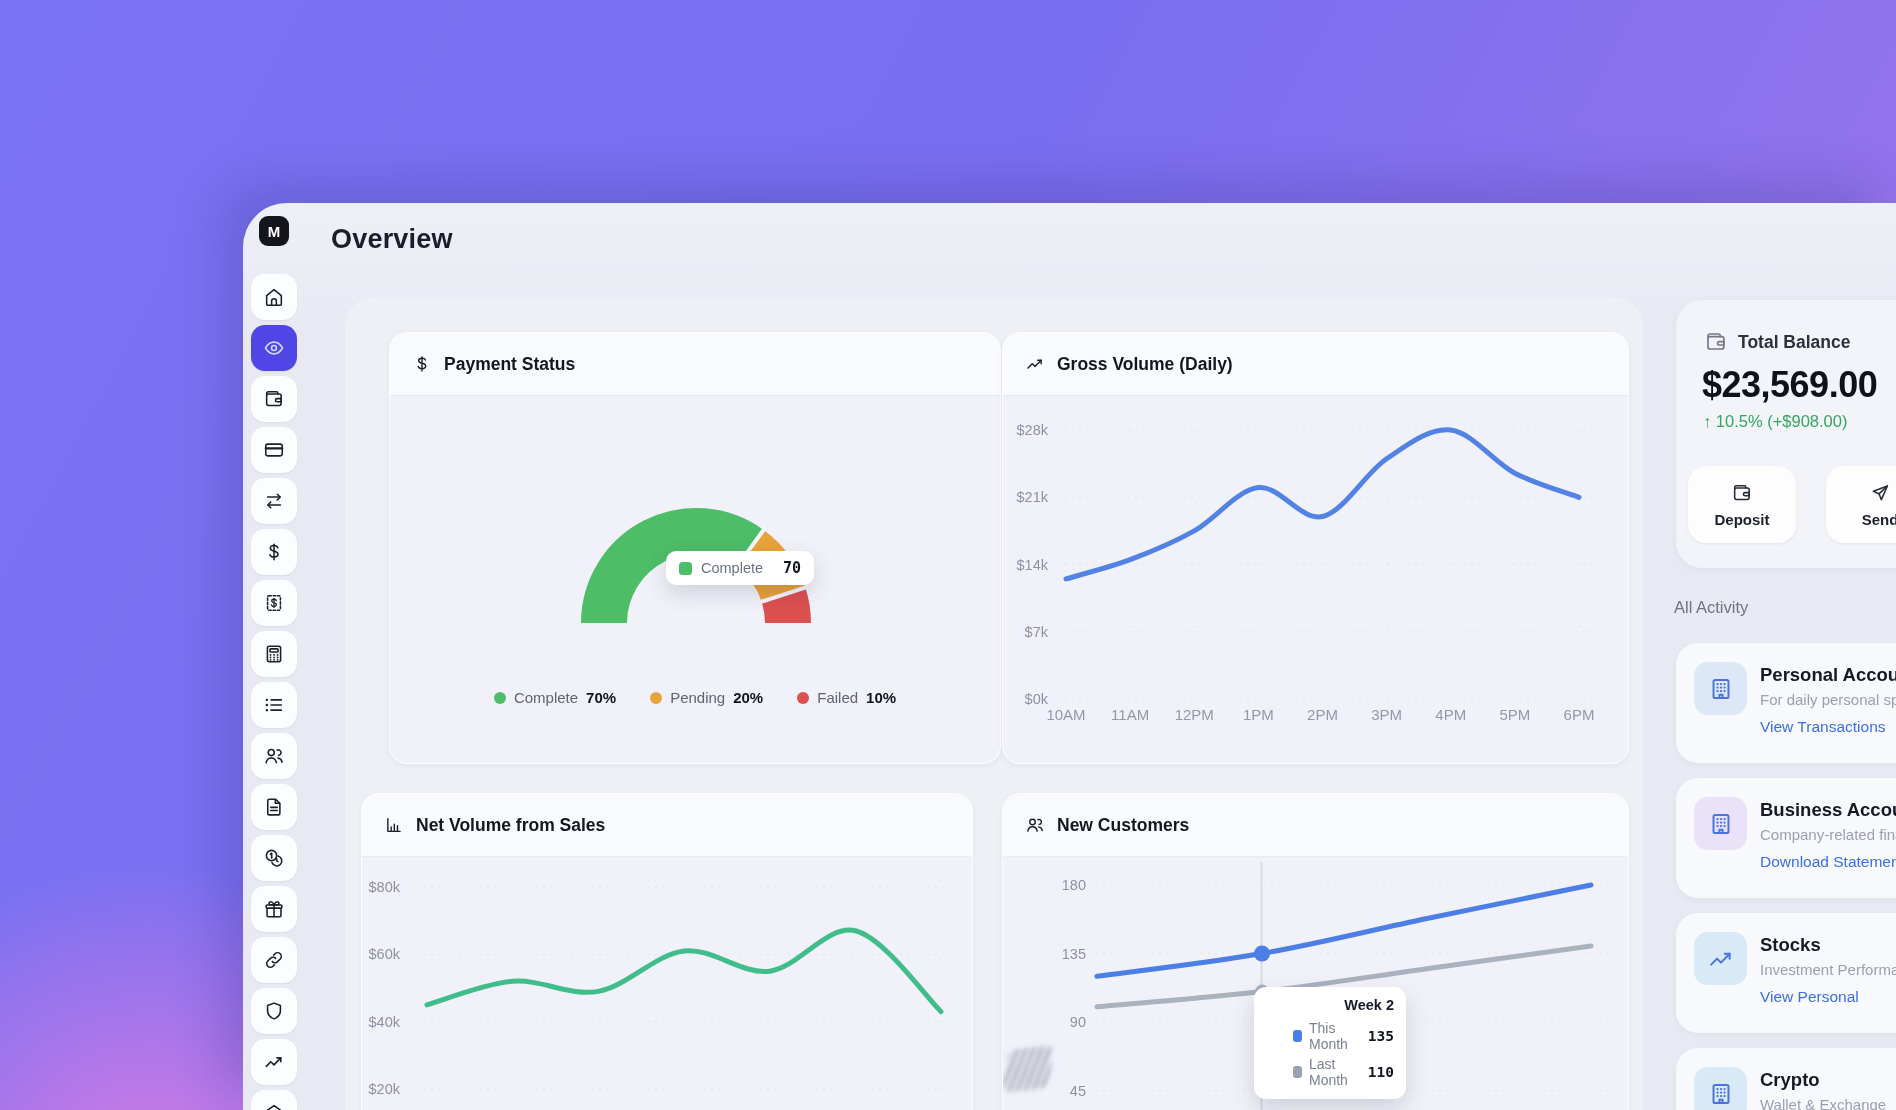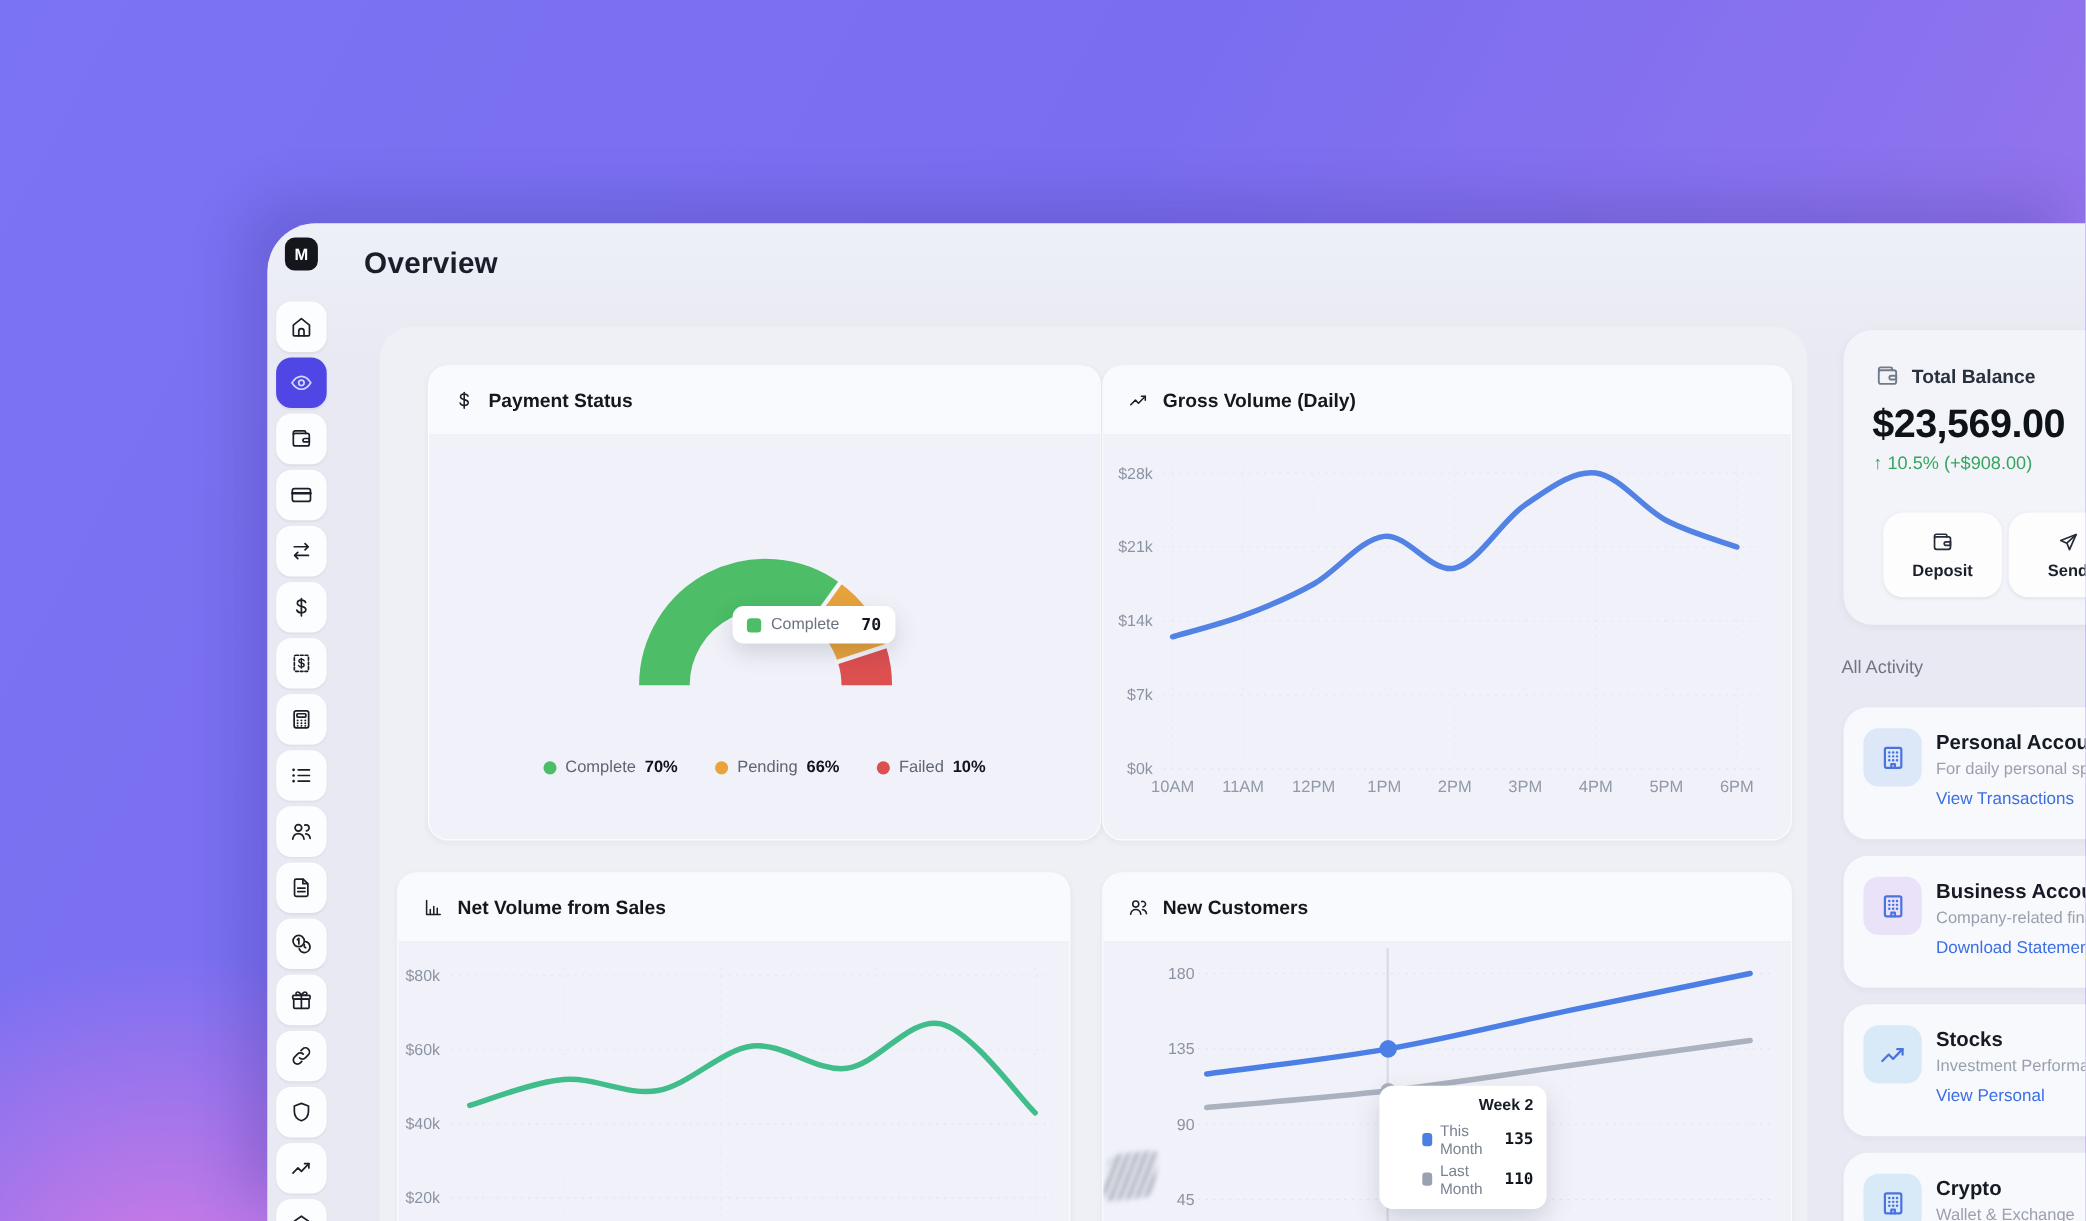--- a/index.html
+++ b/index.html
@@ -275,21 +275,21 @@
       </div>
       <div class="legend" id="gauge-legend">
           <div class="lg-item">
             <span class="lg-dot" style="background:#4dbd67"></span>
             <span class="lg-label">Complete</span>
             <span class="lg-value">70%</span>
           </div>
           <div class="lg-item">
             <span class="lg-dot" style="background:#e8a33d"></span>
             <span class="lg-label">Pending</span>
-            <span class="lg-value">66%</span>
+            <span class="lg-value">20%</span>
           </div>
           <div class="lg-item">
             <span class="lg-dot" style="background:#dd5050"></span>
             <span class="lg-label">Failed</span>
             <span class="lg-value">10%</span>
           </div>
         </div>
     </section>
 
     <section class="card" style="left:657px;top:35px;width:625px;height:430px;">
@@ -423,21 +423,21 @@
             <svg viewBox="0 0 24 24" width="24" height="24" fill="none" stroke="currentColor" stroke-width="1.7" stroke-linecap="round" stroke-linejoin="round">
               <rect x="4" y="6.6" width="15.8" height="12.4" rx="2"></rect>
               <path d="M16.2 6.6V5.4A1.4 1.4 0 0 0 14.8 4H6a2 2 0 0 0-2 2v1.2"></path>
               <path d="M15.3 11.6h4.5v3.4h-4.5a1.7 1.7 0 0 1 0-3.4z"></path>
             </svg>
           </span>
         <span class="tb-label">Total Balance</span>
       </div>
       <div class="tb-amount">$23,569.00</div>
       <div class="tb-change" id="tb-change" style="color: rgb(53, 165, 95);">↑ 10.5% (+$908.00)</div>
-      <div class="tb-btn" style="left:36px;">
+      <div class="tb-btn" style="left:12px;">
         <span style="display:flex;">
             <svg viewBox="0 0 24 24" width="22" height="22" fill="none" stroke="currentColor" stroke-width="1.7" stroke-linecap="round" stroke-linejoin="round">
               <rect x="4" y="6.6" width="15.8" height="12.4" rx="2"></rect>
               <path d="M16.2 6.6V5.4A1.4 1.4 0 0 0 14.8 4H6a2 2 0 0 0-2 2v1.2"></path>
               <path d="M15.3 11.6h4.5v3.4h-4.5a1.7 1.7 0 0 1 0-3.4z"></path>
             </svg>
           </span>
         <span class="blabel">Deposit</span>
       </div>
       <div class="tb-btn" style="left:150px;">

